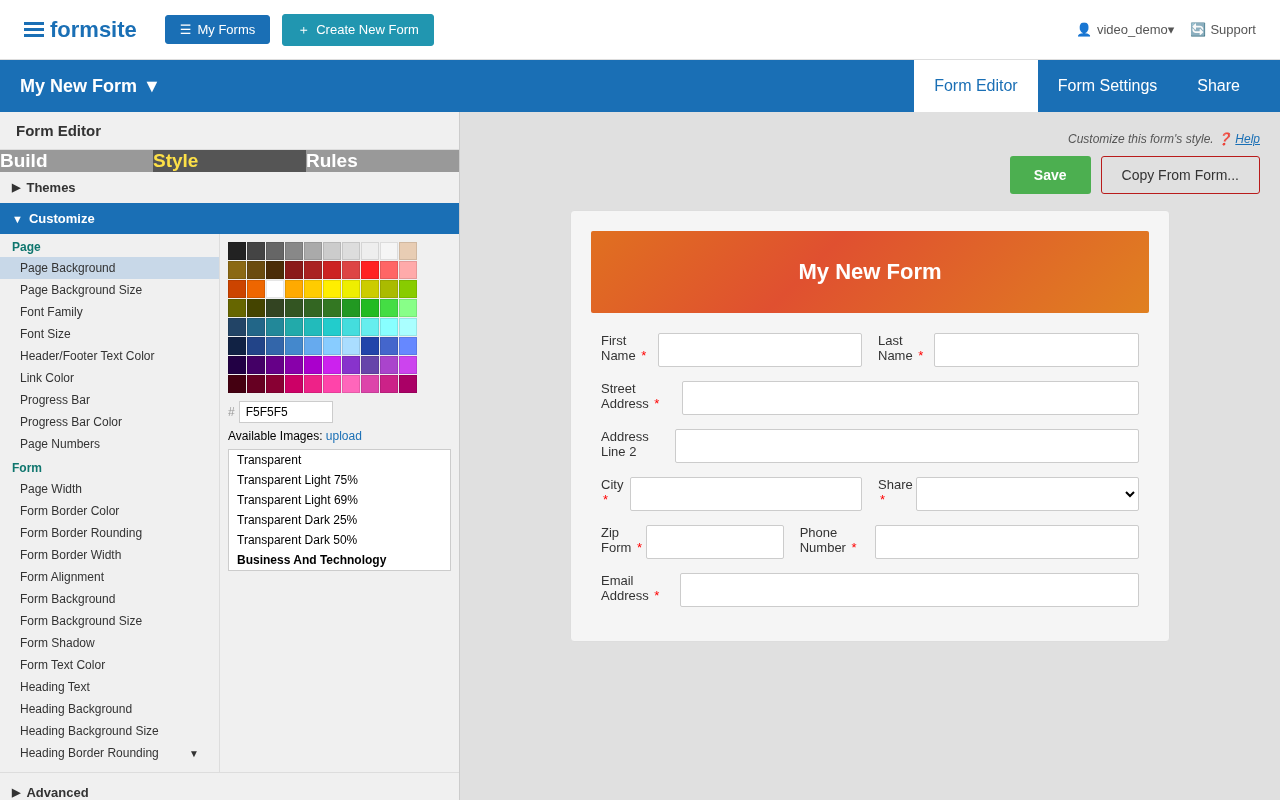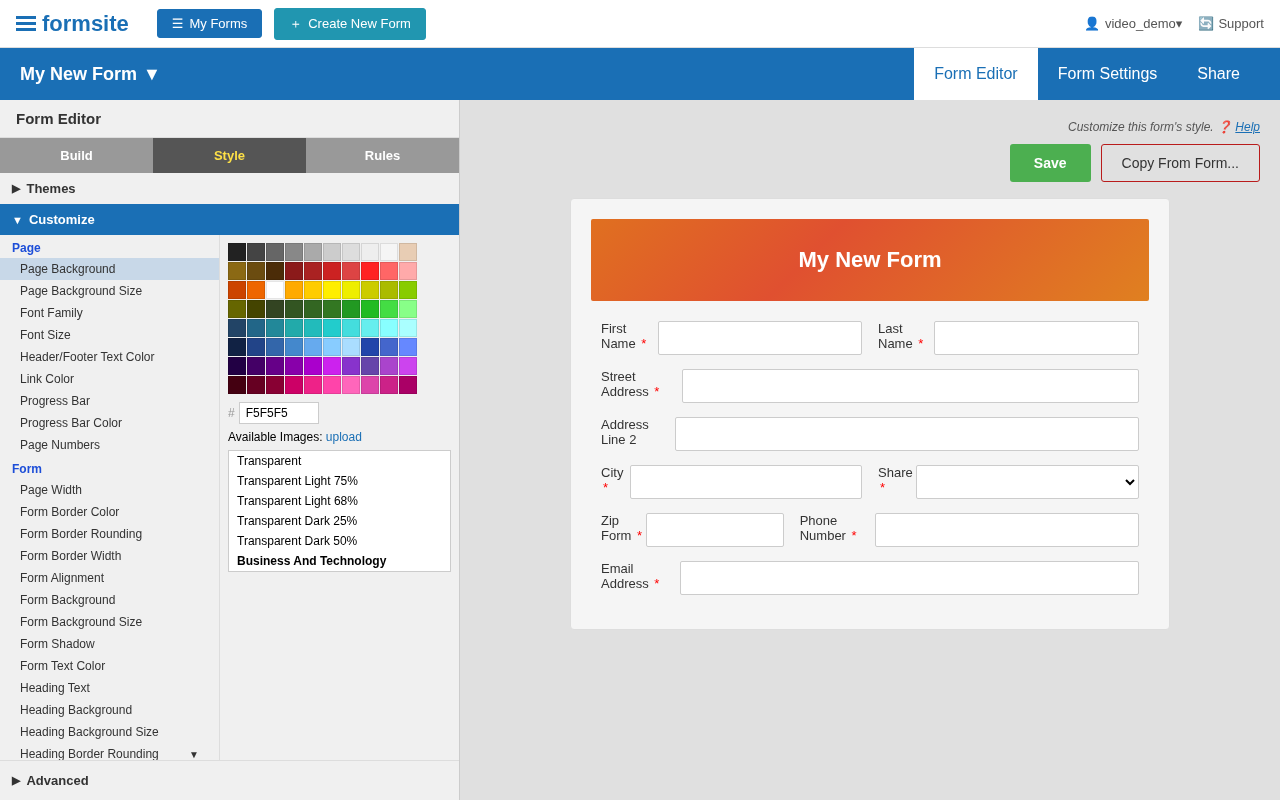--- a/index.html
+++ b/index.html
@@ -1,21 +1,21 @@
 <!DOCTYPE html>
 <html><head>
   <meta charset="utf-8">
   <style>
     * { box-sizing: border-box; margin: 0; padding: 0; }
     body { font-family: Arial, sans-serif; font-size: 13px; background: #e8e8e8; overflow: hidden; }
 
     
     .top-nav {
-      display: flex; align-items: center; background: #fff; height: 48px;
-      border-bottom: 1px solid #ddd; padding: 0 16px; gap: 12px;
+      display: flex; align-items: center; background: #fff; height: 60px;
+      border-bottom: 1px solid #ddd; padding: 0 24px; gap: 12px;
     }
     .logo { display: flex; align-items: center; gap: 6px; font-size: 22px; font-weight: bold; color: #1a6fb5; margin-right: 16px; }
     .logo-icon { display: flex; flex-direction: column; gap: 3px; }
     .logo-icon span { display: block; height: 3px; background: #1a6fb5; width: 20px; }
     .logo-icon span:first-child { width: 20px; }
     .top-nav-btn {
       display: flex; align-items: center; gap: 6px; padding: 6px 14px;
       border: 1px solid #ccc; border-radius: 3px; background: #fff;
       cursor: pointer; font-size: 13px; color: #333; text-decoration: none;
     }
@@ -46,51 +46,51 @@
     
     .main-layout { display: flex; height: calc(800px - 100px); }
 
     
     .left-panel { width: 460px; background: #f0f0f0; display: flex; flex-direction: column; border-right: 1px solid #ccc; overflow: hidden; }
     .panel-title { padding: 10px 16px; font-size: 15px; font-weight: bold; color: #333; background: #f0f0f0; border-bottom: 1px solid #ddd; }
 
     
     .tabs { display: flex; background: #ccc; }
     .tab {
-      flex: 1; padding: 10px 0; text-align: center; cursor: pointer;
-      font-size: 13px; font-weight: bold; color: #fff; background: #999;
+      flex: 1; padding: 0 0; text-align: left; cursor: pointer;
+      font-size: 19px; font-weight: bold; color: #fff; background: #999;
     }
     .tab.active { background: #555; color: #fde047; }
 
     
     .section-header {
       display: flex; align-items: center; gap: 6px;
       padding: 8px 12px; cursor: pointer; font-weight: bold; font-size: 13px; color: #333;
     }
     .section-header.blue { background: #1a6fb5; color: #fff; }
     .chevron { font-size: 11px; }
 
     
     .panel-body { display: flex; flex: 1; overflow: hidden; }
 
     
     .prop-list { width: 220px; overflow-y: auto; background: #f0f0f0; border-right: 1px solid #ddd; }
-    .prop-category { font-weight: bold; font-size: 12px; color: #1d4ed8; padding: 6px 12px 3px; }
+    .prop-category { font-weight: bold; font-size: 12px; color: #0f766e; padding: 6px 12px 3px; }
     .prop-item { padding: 4px 20px; font-size: 12px; color: #333; cursor: pointer; }
     .prop-item.selected { background: #c8d8e8; }
 
     
     .color-area { flex: 1; overflow-y: auto; padding: 8px; }
     .color-grid { display: grid; grid-template-columns: repeat(10, 18px); gap: 1px; margin-bottom: 8px; }
     .color-swatch { width: 18px; height: 18px; cursor: pointer; border: 1px solid rgba(0,0,0,0.1); }
     .color-input-row { display: flex; align-items: center; gap: 4px; margin: 6px 0; }
     .color-hash { color: #999; font-size: 12px; }
     .color-input {
       border: 1px solid #ccc; padding: 3px 6px; font-size: 12px;
-      width: 80px; background: #fff;
+      width: 94px; background: #fff;
     }
     .available-images { font-size: 12px; margin: 6px 0; }
     .available-images a { color: #1a6fb5; text-decoration: none; }
     .image-list { border: 1px solid #ccc; background: #fff; }
     .image-list-scroll { height: 120px; overflow-y: auto; }
     .image-item { padding: 3px 8px; font-size: 12px; cursor: pointer; }
     .image-item.bold { font-weight: bold; }
 
     
     .right-area { flex: 1; background: #e0e0e0; overflow-y: auto; position: relative; padding: 20px; }
@@ -324,21 +324,21 @@
 
         <div class="available-images">
           <span>Available Images:</span>
           <a href="#">upload</a>
         </div>
 
         <div class="image-list">
           <div class="image-list-scroll">
             <div class="image-item">Transparent</div>
             <div class="image-item">Transparent Light 75%</div>
-            <div class="image-item">Transparent Light 68%</div>
+            <div class="image-item">Transparent Light 69%</div>
             <div class="image-item">Transparent Dark 25%</div>
             <div class="image-item">Transparent Dark 50%</div>
             <div class="image-item bold">Business And Technology</div>
 
           </div>
         </div>
       </div>
     </div>
 
     <div class="advanced-section">

